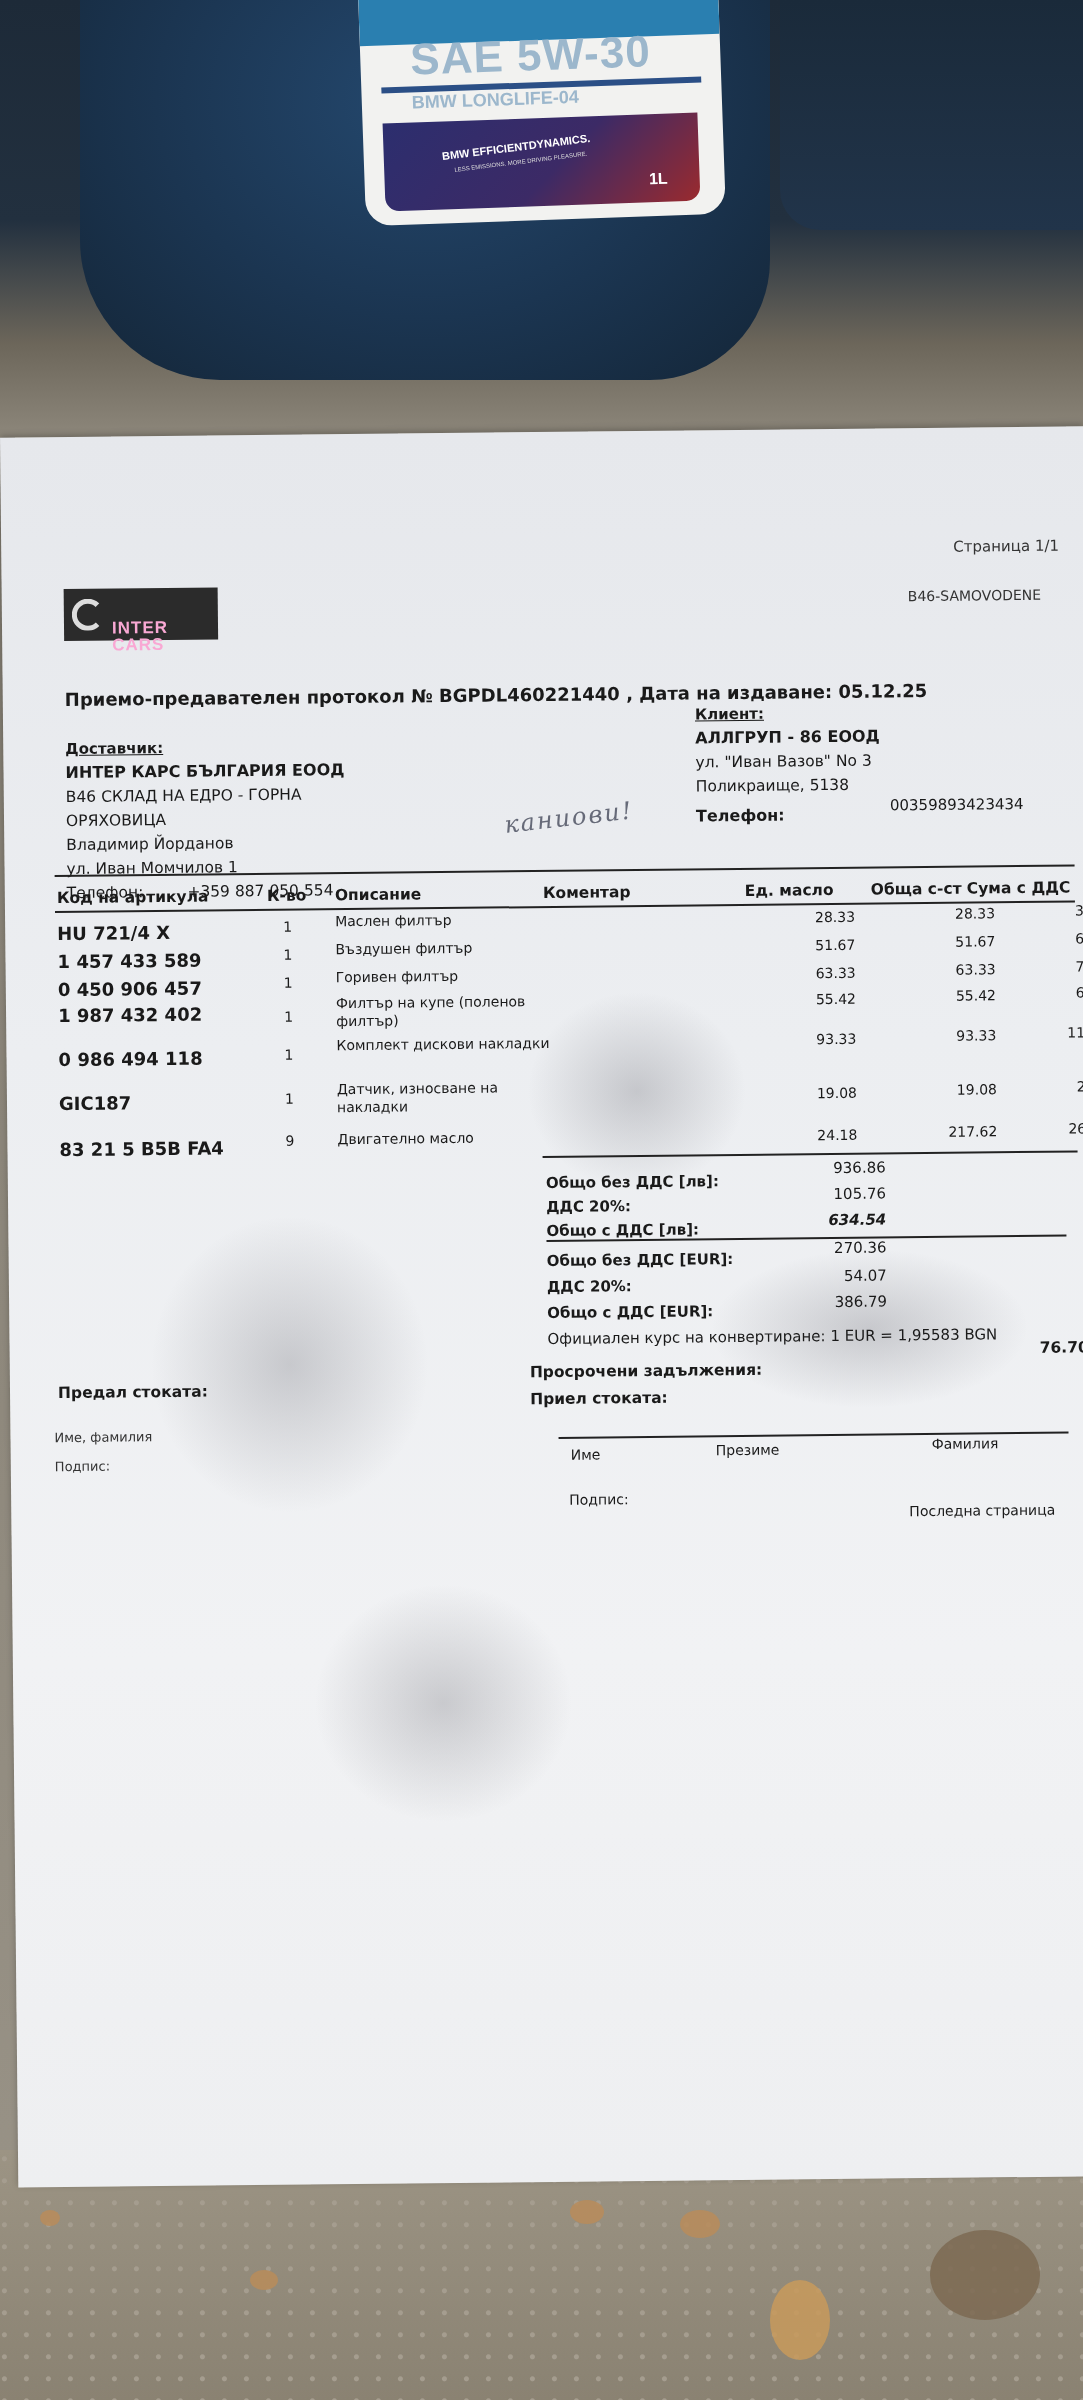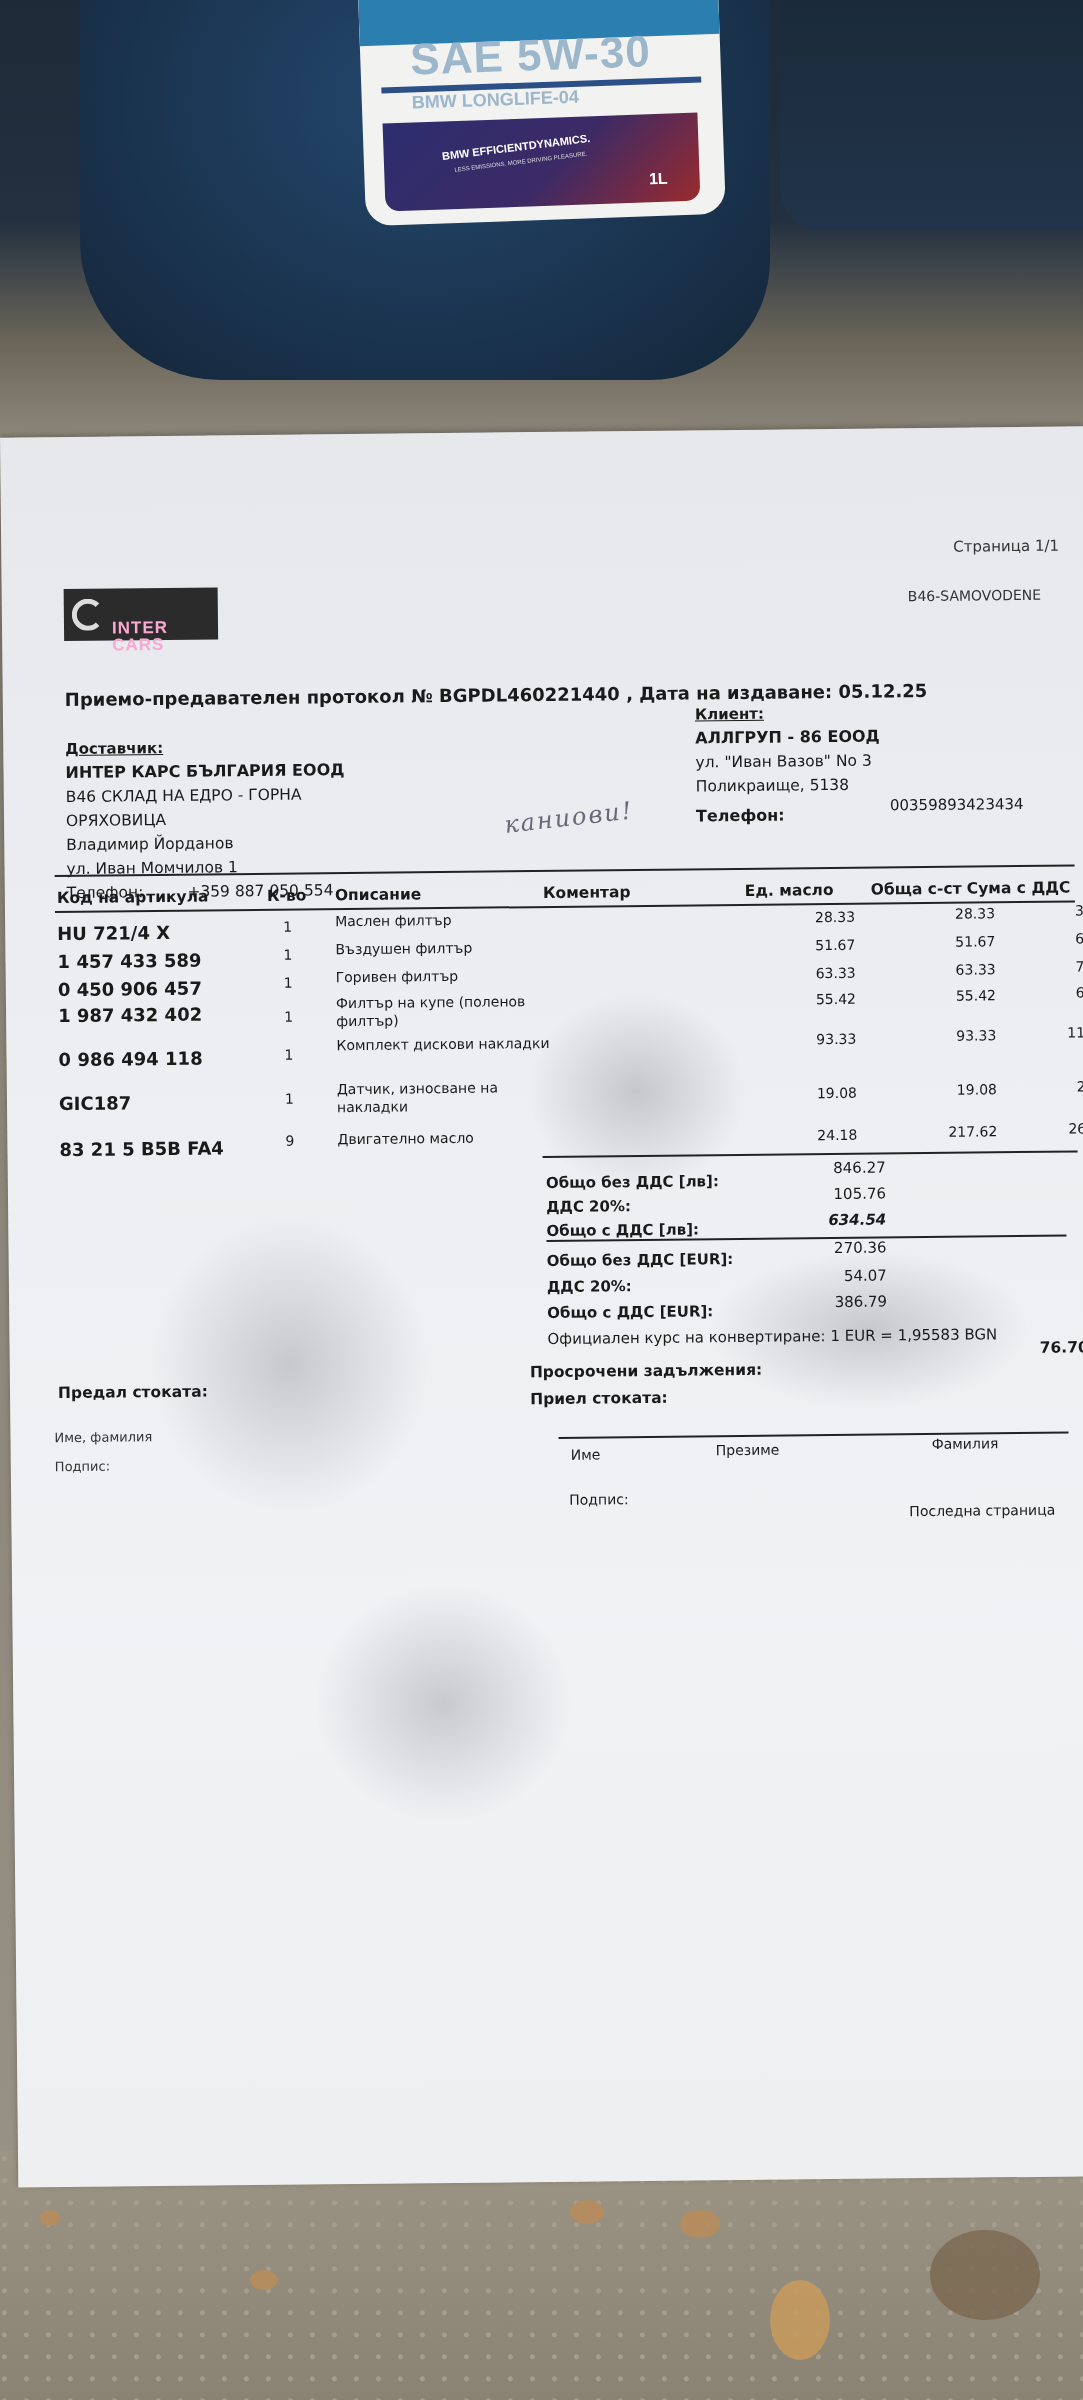--- a/index.html
+++ b/index.html
@@ -283,21 +283,21 @@
       <div class="cell num unit" style="top:4px;">24.18</div>
       <div class="cell num total" style="top:2px;">217.62</div>
       <div class="cell num vat" style="top:0;">261.14</div>
     </div>
     <div class="rule" style="left:485px;top:286px;width:535px;"></div>
   </div>
 
   <div class="totals">
     <div class="tot-row" style="top:0;">
       <span class="tot-label" style="top:12px;">Общо без ДДС [лв]:</span>
-      <span class="tot-value" style="top:0;">846.27</span>
+      <span class="tot-value" style="top:0;">936.86</span>
     </div>
     <div class="tot-row" style="top:26px;">
       <span class="tot-label" style="top:10px;">ДДС 20%:</span>
       <span class="tot-value" style="top:0;">105.76</span>
     </div>
     <div class="tot-row" style="top:52px;">
       <span class="tot-label" style="top:8px;">Общо с ДДС [лв]:</span>
       <span class="tot-value" style="top:0;font-weight:bold;font-style:italic;">634.54</span>
     </div>
     <div class="rule" style="left:0;top:78px;width:520px;"></div>

